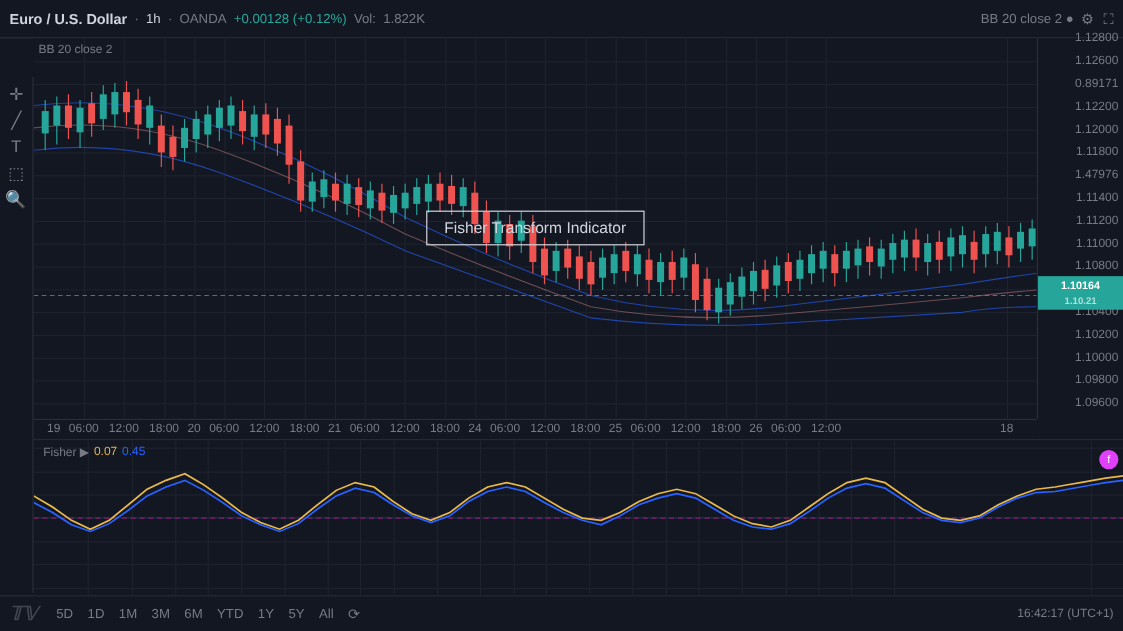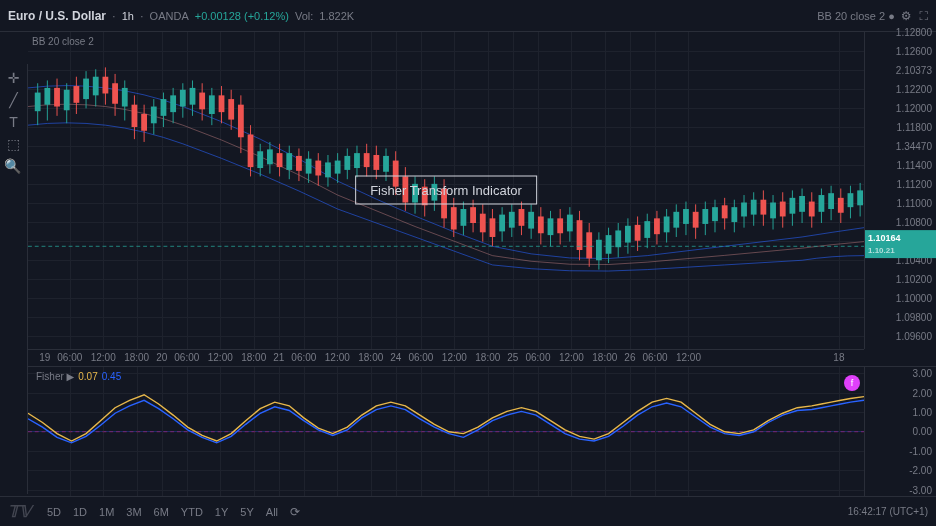--- a/index.html
+++ b/index.html
@@ -528,37 +528,37 @@
 
         <line x1="0" y1="230" x2="864" y2="230" stroke="#26a69a" stroke-width="1" stroke-dasharray="4,3" opacity="0.8"></line>
       </svg>
 
       <div id="fisher-indicator-box" style="position:absolute;top:50%;left:50%;transform:translate(-50%,-50%);border:1px solid #d1d4dc;padding:6px 14px;font-size:13px;color:#d1d4dc;white-space:nowrap;">Fisher Transform Indicator</div>
     </div>
 
     <div id="price-axis">
       <div class="price-label" style="top:0%">1.12800</div>
       <div class="price-label" style="top:6%">1.12600</div>
-      <div class="price-label" style="top:12%">2.10373</div>
+      <div class="price-label" style="top:12%">0.89171</div>
       <div class="price-label" style="top:18%">1.12200</div>
       <div class="price-label" style="top:24%">1.12000</div>
       <div class="price-label" style="top:30%">1.11800</div>
-      <div class="price-label" style="top:36%">1.34470</div>
+      <div class="price-label" style="top:36%">1.47976</div>
       <div class="price-label" style="top:42%">1.11400</div>
       <div class="price-label" style="top:48%">1.11200</div>
       <div class="price-label" style="top:54%">1.11000</div>
       <div class="price-label" style="top:60%">1.10800</div>
       <div class="price-label" style="top:66%">1.10600</div>
       <div class="price-label" style="top:72%">1.10400</div>
       <div class="price-label" style="top:78%">1.10200</div>
       <div class="price-label" style="top:84%">1.10000</div>
       <div class="price-label" style="top:90%">1.09800</div>
       <div class="price-label" style="top:96%">1.09600</div>
 
-      <div id="current-price-badge" style="position:absolute;top:67%;transform:translateY(-50%);left:0;width:100%;background:#26a69a;color:#fff;font-size:9px;padding:2px 3px;font-weight:700;line-height:1.4;">
+      <div id="current-price-badge" style="position:absolute;top:67%;transform:translateY(-50%);left:0;width:100%;background:#26a69a;color:#fff;font-size:9px;padding:2px 3px;font-weight:700;line-height:1.4;text-align:center;">
         <div>1.10164</div>
         <div style="font-size:8px;color:#b2dfdb;">1.10.21</div>
       </div>
     </div>
   </div>
 
   <div id="time-axis-main" style="height:18px;background:#131722;position:relative;margin-left:28px;margin-right:72px;border-top:1px solid #2a2e39;">
     <span class="time-label" style="left:2%">19</span>
     <span class="time-label" style="left:5%">06:00</span>
     <span class="time-label" style="left:9%">12:00</span>
@@ -631,29 +631,20 @@
 
       <div id="fisher-label-area">
         <span id="fisher-title">Fisher ▶</span>
         <span id="fisher-val1" style="color:#e8b84b;">0.07</span>
         <span id="fisher-val2" style="color:#2962ff;">0.45</span>
       </div>
 
       <div id="fisher-icon">f</div>
     </div>
 
-    <div id="indicator-axis">
-      <div class="ind-label" style="top:5%">3.00</div>
-      <div class="ind-label" style="top:20%">2.00</div>
-      <div class="ind-label" style="top:35%">1.00</div>
-      <div class="ind-label" style="top:50%">0.00</div>
-      <div class="ind-label" style="top:65%">-1.00</div>
-      <div class="ind-label" style="top:80%">-2.00</div>
-      <div class="ind-label" style="top:95%">-3.00</div>
-    </div>
   </div>
 
   <div id="bottom-bar">
 
     <div id="tv-logo" style="position:static;font-size:16px;color:#434651;font-weight:900;margin-right:8px;font-style:italic;">𝕋𝕍</div>
 
     <button class="time-btn" style="background: transparent; border: none; cursor: pointer; color: rgb(120, 123, 134); font-size: 11px; padding: 2px 4px; border-radius: 2px;">5D</button>
     <button class="time-btn" style="background: transparent; border: none; cursor: pointer; color: rgb(120, 123, 134); font-size: 11px; padding: 2px 4px; border-radius: 2px;">1D</button>
     <button class="time-btn" style="background: transparent; border: none; cursor: pointer; color: rgb(120, 123, 134); font-size: 11px; padding: 2px 4px; border-radius: 2px;">1M</button>
     <button class="time-btn" style="background: transparent; border: none; cursor: pointer; color: rgb(120, 123, 134); font-size: 11px; padding: 2px 4px; border-radius: 2px;">3M</button>

